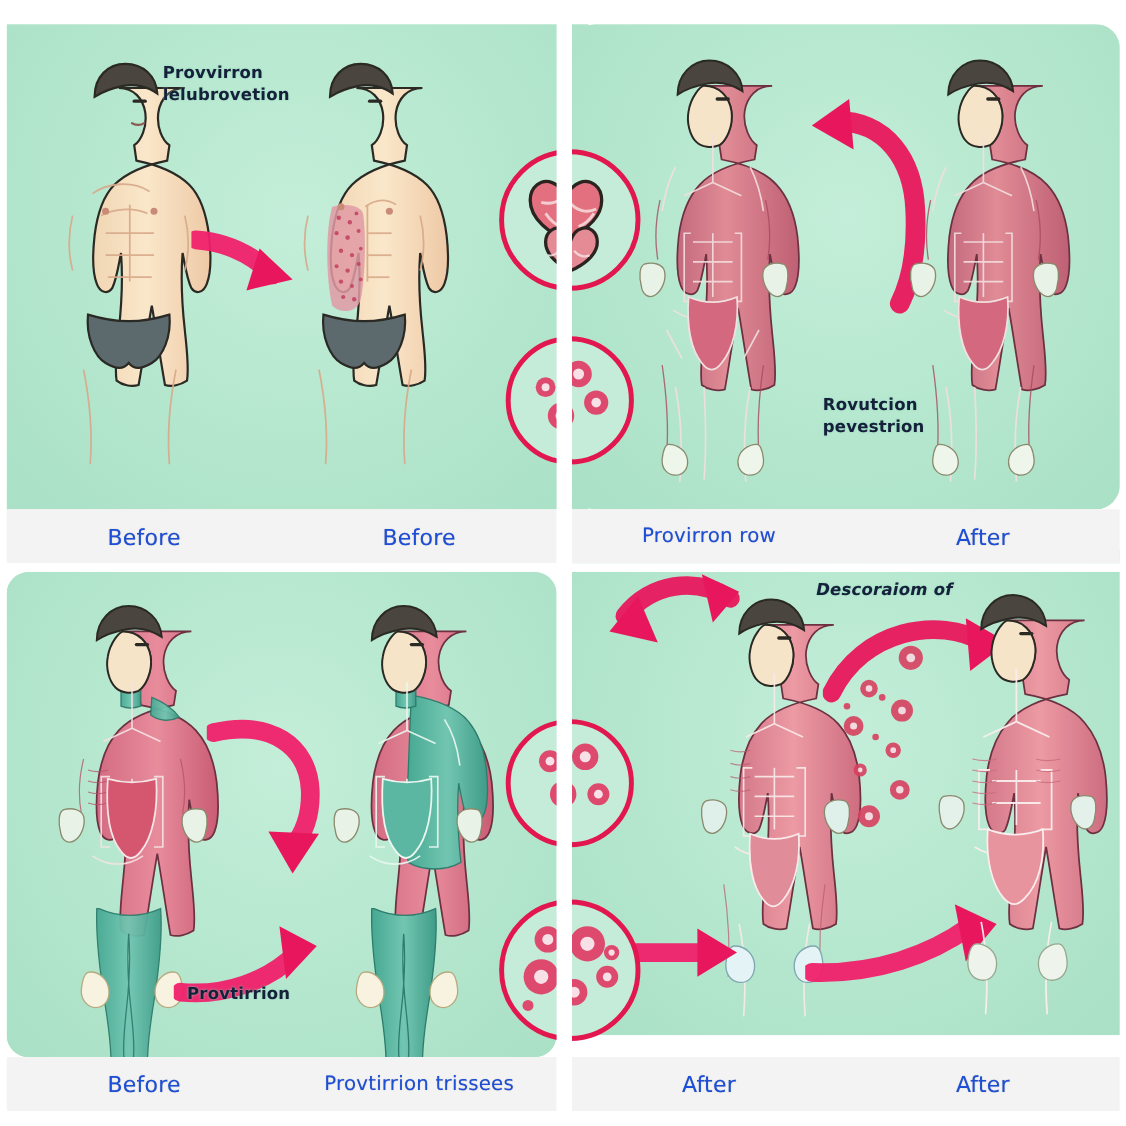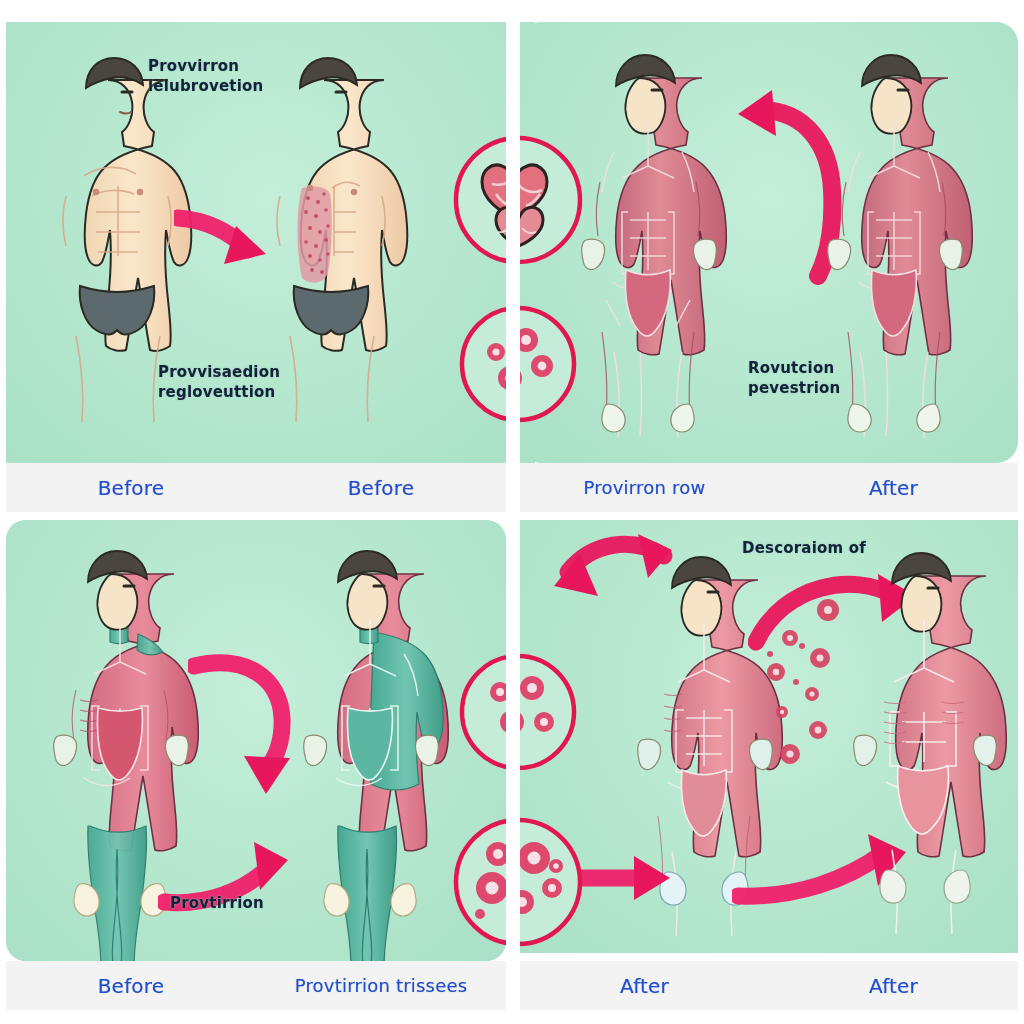--- a/index.html
+++ b/index.html
@@ -5,21 +5,21 @@
   html,body{margin:0;padding:0;background:#ffffff;}
   body{width:1024px;height:1024px;font-family:"DejaVu Sans","Liberation Sans",sans-serif;overflow:hidden;}
 
   #stage{position:relative;width:1024px;height:1024px;background:#ffffff;}
 
   
   .quad{position:absolute;overflow:hidden;background:#b9e9d2;}
   .q-tl{left:6px;  top:22px;  width:500px; height:441px;padding-left:29px;}
   .q-tr{left:520px;top:22px;  width:498px; height:441px;border-radius:22px;}
   .q-bl{left:6px;  top:520px; width:500px; height:441px;border-radius:20px;}
-  .q-br{left:520px;top:512px; width:498px; height:441px;}
+  .q-br{left:520px;top:500px; width:498px; height:441px;font-style:italic;}
 
   .scene{position:absolute;inset:0;
      background:radial-gradient(ellipse at 50% 40%,#c4eed9 0%,#b3e6cd 60%,#a9e0c6 100%);}
 
   
   .strip{position:absolute;height:49px;background:#f3f3f3;display:flex;align-items:center;}
   .strip.s-tl{left:6px;  top:463px; width:500px;}
   .strip.s-tr{left:520px;top:463px; width:498px;}
   .strip.s-bl{left:6px;  top:961px; width:500px;}
   .strip.s-br{left:520px;top:961px; width:498px;}
@@ -135,22 +135,20 @@
           <path d="M62 300c6 30 8 60 6 86"></path>
             <path d="M146 300c-6 30-8 60-6 86"></path>
         </g>
         <circle cx="82" cy="152" r="3.2" fill="#c98b78"></circle>
         <circle cx="126" cy="156" r="3.2" fill="#c98b78"></circle>
         <path d="M66 250c26 8 48 8 74 0 2 20-6 38-16 44-10 6-16 6-21 0-5 6-11 6-21 0-10-6-18-24-16-44Z" fill="#5c6a6e" stroke="#2b2924" stroke-width="2"></path>
       </svg>
 
       <div class="anno" style="left:142px;top:34px;">Provvirron
 lelubrovetion</div>
-      <div class="anno" style="left:152px;top:340px;">Provvisaedion
-regloveuttion</div>
     </div>
   </div>
 
   <div class="quad q-tr">
     <div class="scene">
 
       <svg class="fig" style="left:22px;top:10px" width="215" height="455" viewBox="0 0 215 455">
         <defs>
           <linearGradient id="mus" x1="0" y1="0" x2="1" y2="0">
             <stop offset="0" stop-color="#c4697e"></stop>

